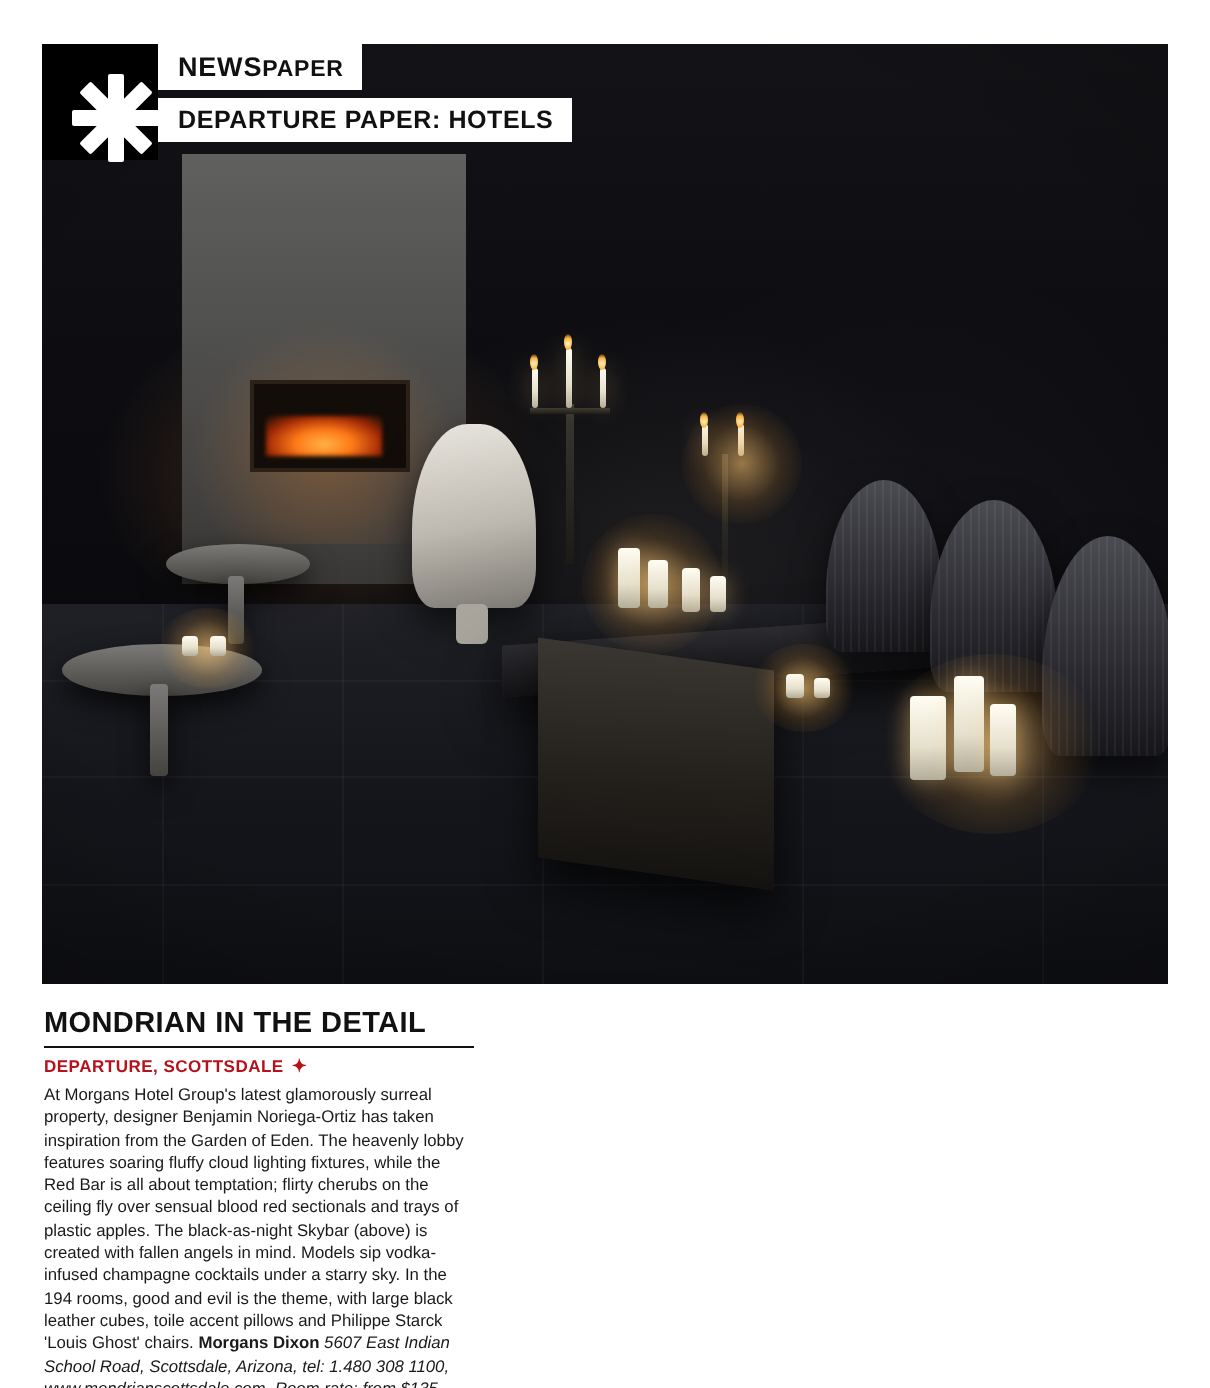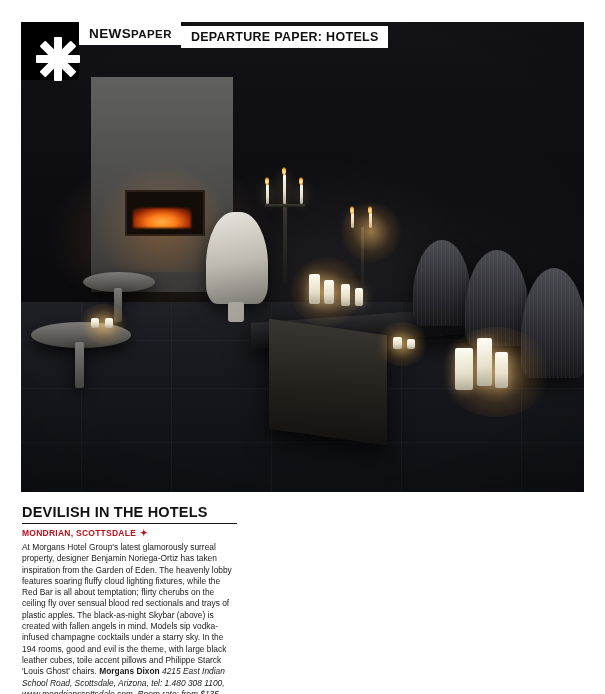--- a/index.html
+++ b/index.html
@@ -203,21 +203,21 @@
     text-align: center;
   }
   .badge-mark .starbox {
     position: absolute;
     left: 0; top: 0;
     width: 58px; height: 58px;
     background: #000;
   }
   .badge-texts {
     display: flex;
-    flex-direction: row;
+    flex-direction: column;
     margin-left: 0;
   }
   .kicker {
     background: #ffffff;
     color: #111;
     font-size: 13.5px;
     font-weight: bold;
     letter-spacing: 0.4px;
     padding: 4px 9px 4px 10px;
     align-self: flex-start;
@@ -384,30 +384,30 @@
       <div class="badge-texts">
         <div class="kicker">
           <span>NEWS</span><span class="small">PAPER</span>
         </div>
         <div class="subkicker">DEPARTURE PAPER: HOTELS</div>
       </div>
     </div>
   </div>
 
   <div class="caption">
-    <h2 class="headline">DEVILISH IN THE HOTELS</h2>
+    <h2 class="headline">MONDRIAN IN THE DETAIL</h2>
     <div class="rule"></div>
     <div class="hotelline">
-      <span>MONDRIAN, SCOTTSDALE</span>
+      <span>DEPARTURE, SCOTTSDALE</span>
       <span class="star-red">✦</span>
     </div>
     <div class="body">
       <span>At Morgans Hotel Group's latest glamorously surreal property, designer Benjamin Noriega-Ortiz has taken inspiration from the Garden of Eden. The heavenly lobby features soaring fluffy cloud lighting fixtures, while the Red Bar is all about temptation; flirty cherubs on the ceiling fly over sensual blood red sectionals and trays of plastic apples. The black-as-night Skybar (above) is created with fallen angels in mind. Models sip vodka-infused champagne cocktails under a starry sky. In the 194 rooms, good and evil is the theme, with large black leather cubes, toile accent pillows and Philippe Starck 'Louis Ghost' chairs.</span>
       <span class="contact">
         <span class="name">Morgans Dixon</span>
-        <span>4215 East Indian School Road, Scottsdale, Arizona,</span>
+        <span>5607 East Indian School Road, Scottsdale, Arizona,</span>
         <span>tel: 1.480 308 1100, www.mondrianscottsdale.com.</span>
         <span>Room rate: from $135</span>
       </span>
     </div>
   </div>
 
 </div>
 
 </body></html>

